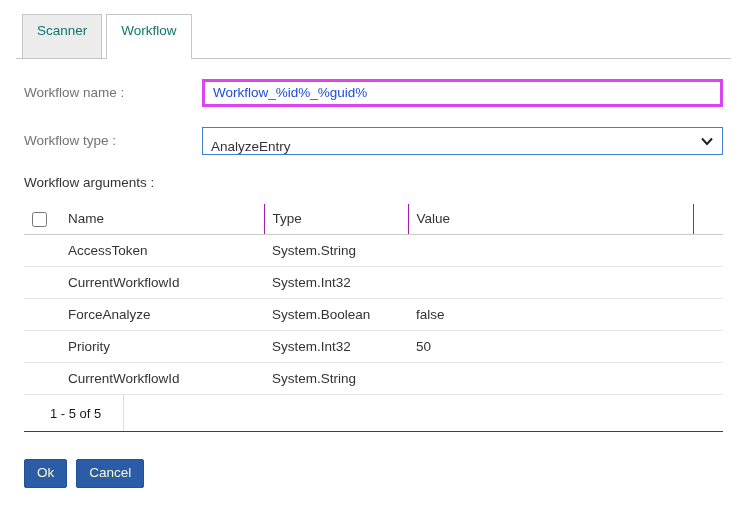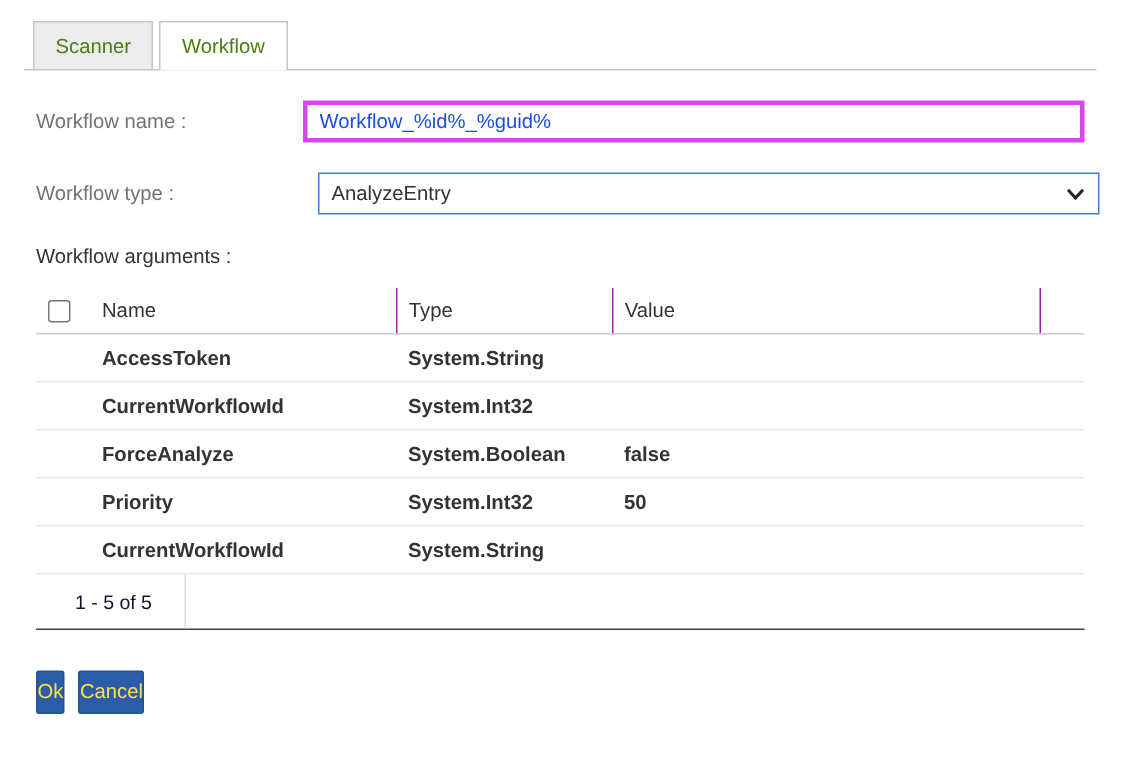--- a/index.html
+++ b/index.html
@@ -16,25 +16,25 @@
   .page { padding: 14px 16px 0 16px; }
 
   
   .tabbar {
     display: flex;
     gap: 4px;
     border-bottom: 1px solid #c6c6c6;
     padding-left: 6px;
   }
   .tab {
-    padding: 9px 14px 8px 14px;
+    padding: 9px 14px 20px 14px;
     border: 1px solid #c6c6c6;
     border-bottom: none;
     background: #ececec;
-    color: #4d7c0f;
+    color: #0f766e;
     position: relative;
     margin-bottom: 0;
     cursor: pointer;
     line-height: 1;
   }
   .tab.active {
     background: #ffffff;
     margin-bottom: -1px;
     padding-bottom: 9px;
     z-index: 2;
@@ -61,25 +61,24 @@
     color: #1d4ed8;
     background: #fff;
     outline: none;
   }
   .select-box {
     width: 100%;
     height: 28px;
     border: 1px solid #3f7fd4;
     background: #fff;
     display: flex;
-    align-items: center;
+    align-items: flex-end;
     padding: 0 28px 0 8px;
     cursor: pointer;
     position: relative;
-    margin-left: 10px;
   }
   .select-box .chev {
     position: absolute;
     right: 8px;
     top: 50%;
     transform: translateY(-50%);
     width: 14px;
     height: 14px;
     display: block;
   }
@@ -102,21 +101,20 @@
   .grid thead th {
     height: 31px;
     border-bottom: 1px solid #cccccc;
     color: #333;
   }
   .grid thead th.sep { border-right: 1px solid #a21caf; }
   .grid tbody td {
     height: 32px;
     border-bottom: 1px solid #e5e5e5;
     color: #333;
-    font-weight: bold;
   }
   .col-cb { width: 36px; }
   .col-name { width: 204px; }
   .col-type { width: 144px; }
   .col-value { width: auto; }
   .col-end { width: 30px; }
   .cb {
     width: 15px;
     height: 15px;
     margin: 0;
@@ -144,24 +142,24 @@
   }
 
   
   .actions {
     display: flex;
     gap: 9px;
     margin: 27px 8px 0 8px;
   }
   .btn {
     background: #2a5ca8;
-    color: #fde047;
+    color: #fef9c3;
     border: 1px solid #24518f;
     border-radius: 2px;
-    padding: 6px 0;
+    padding: 6px 12px;
     font: inherit;
     font-size: 13.5px;
     cursor: pointer;
     line-height: 1.1;
   }
 </style>
 </head>
 <body>
 
 <div class="page">

